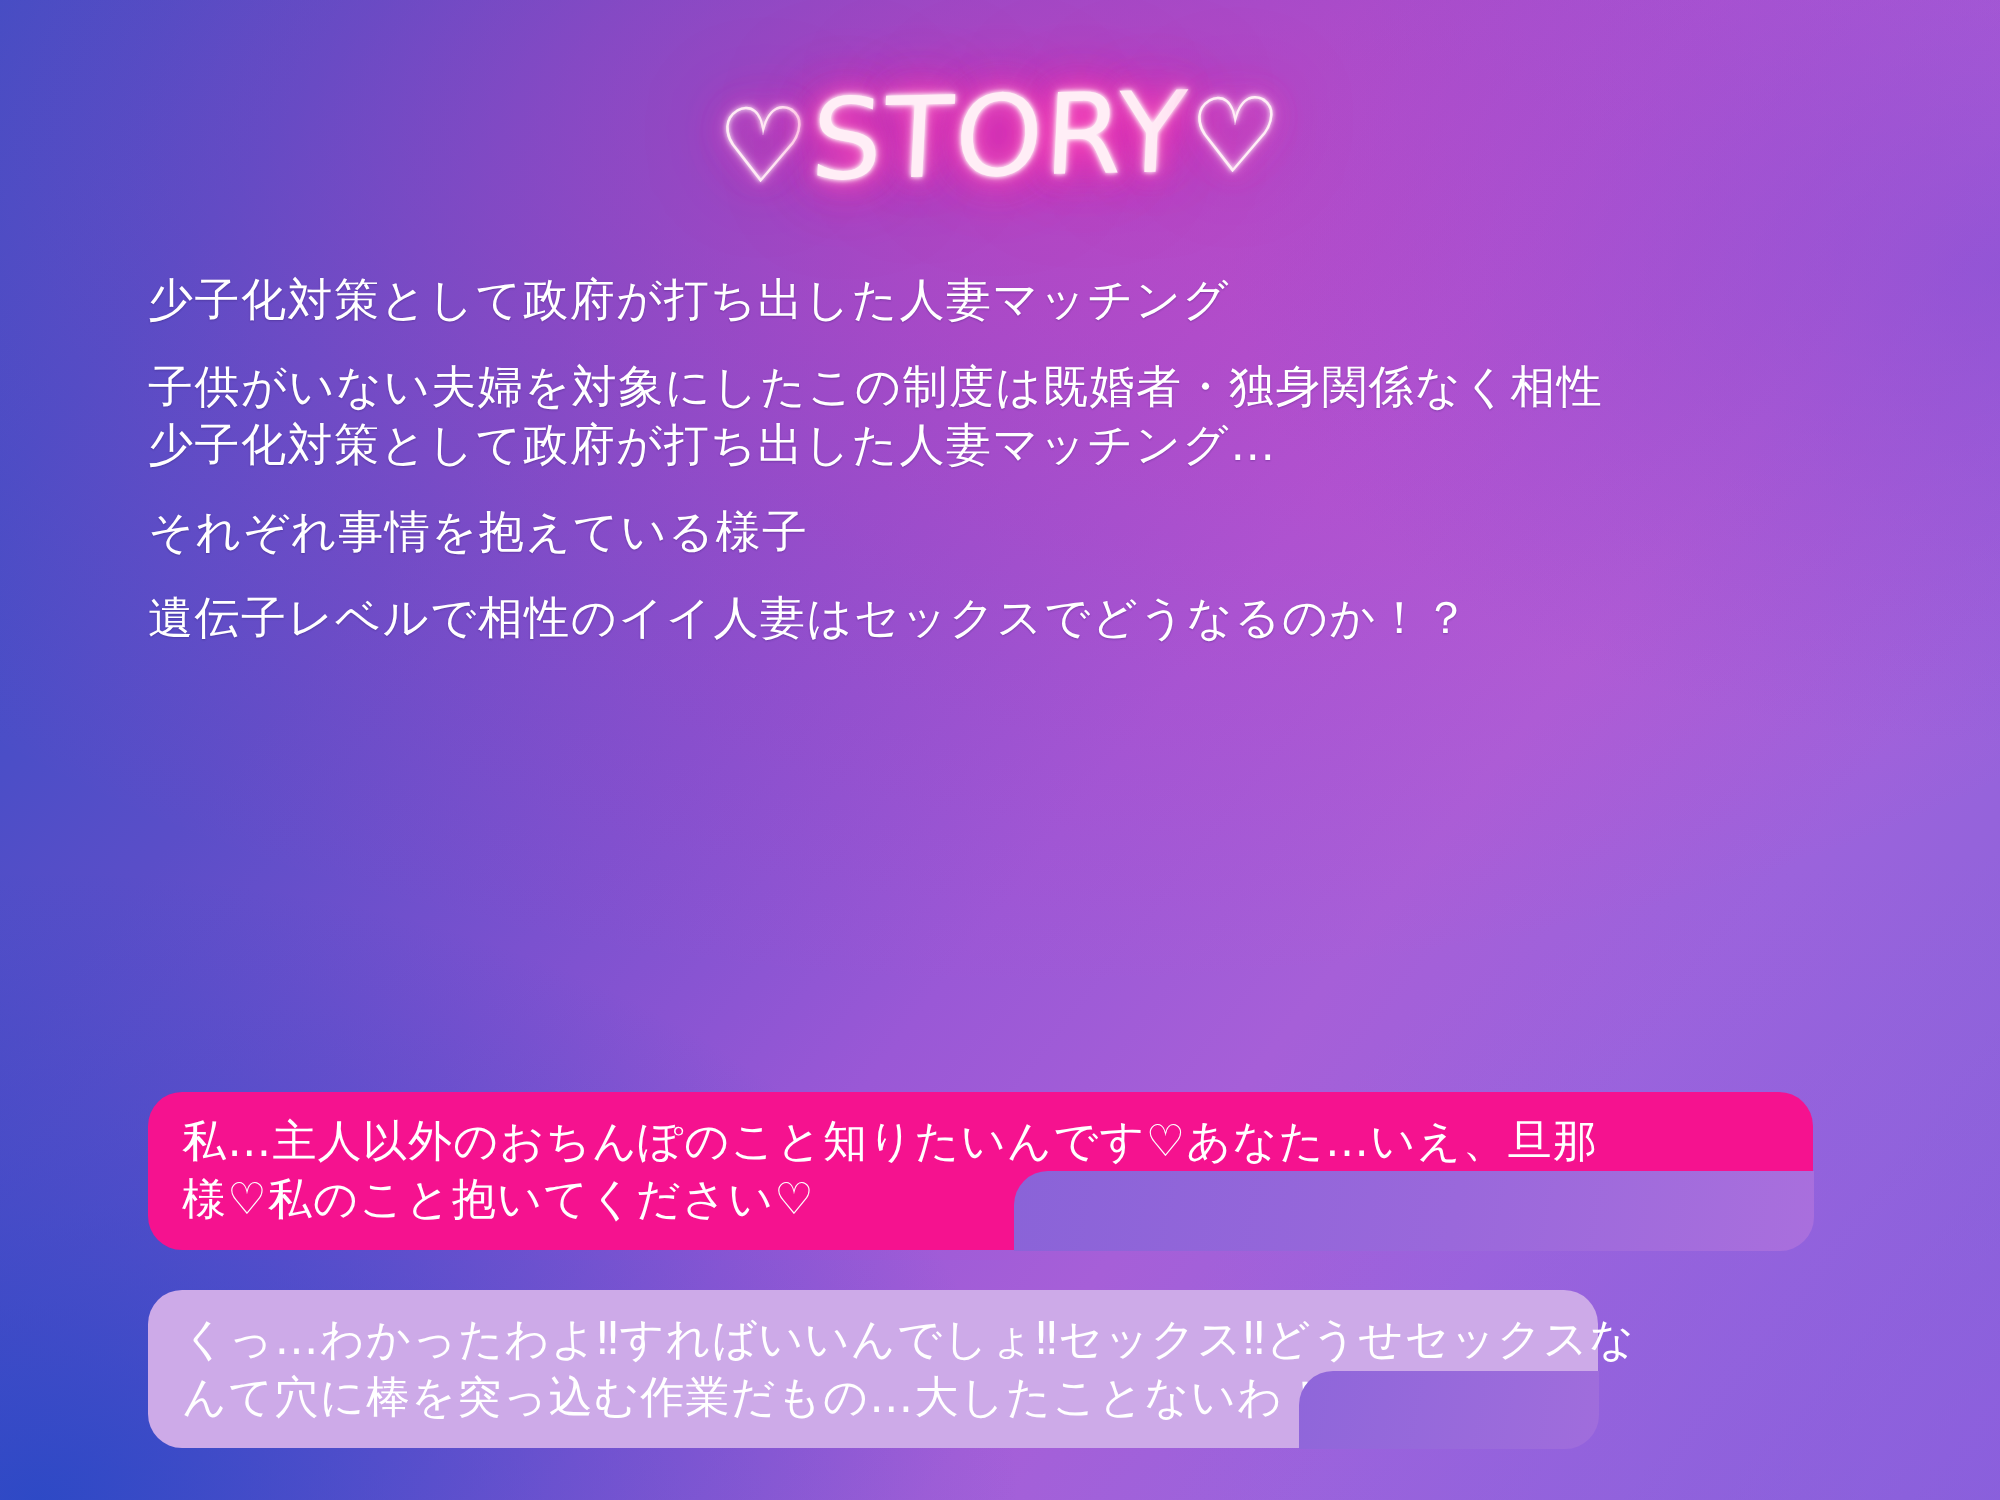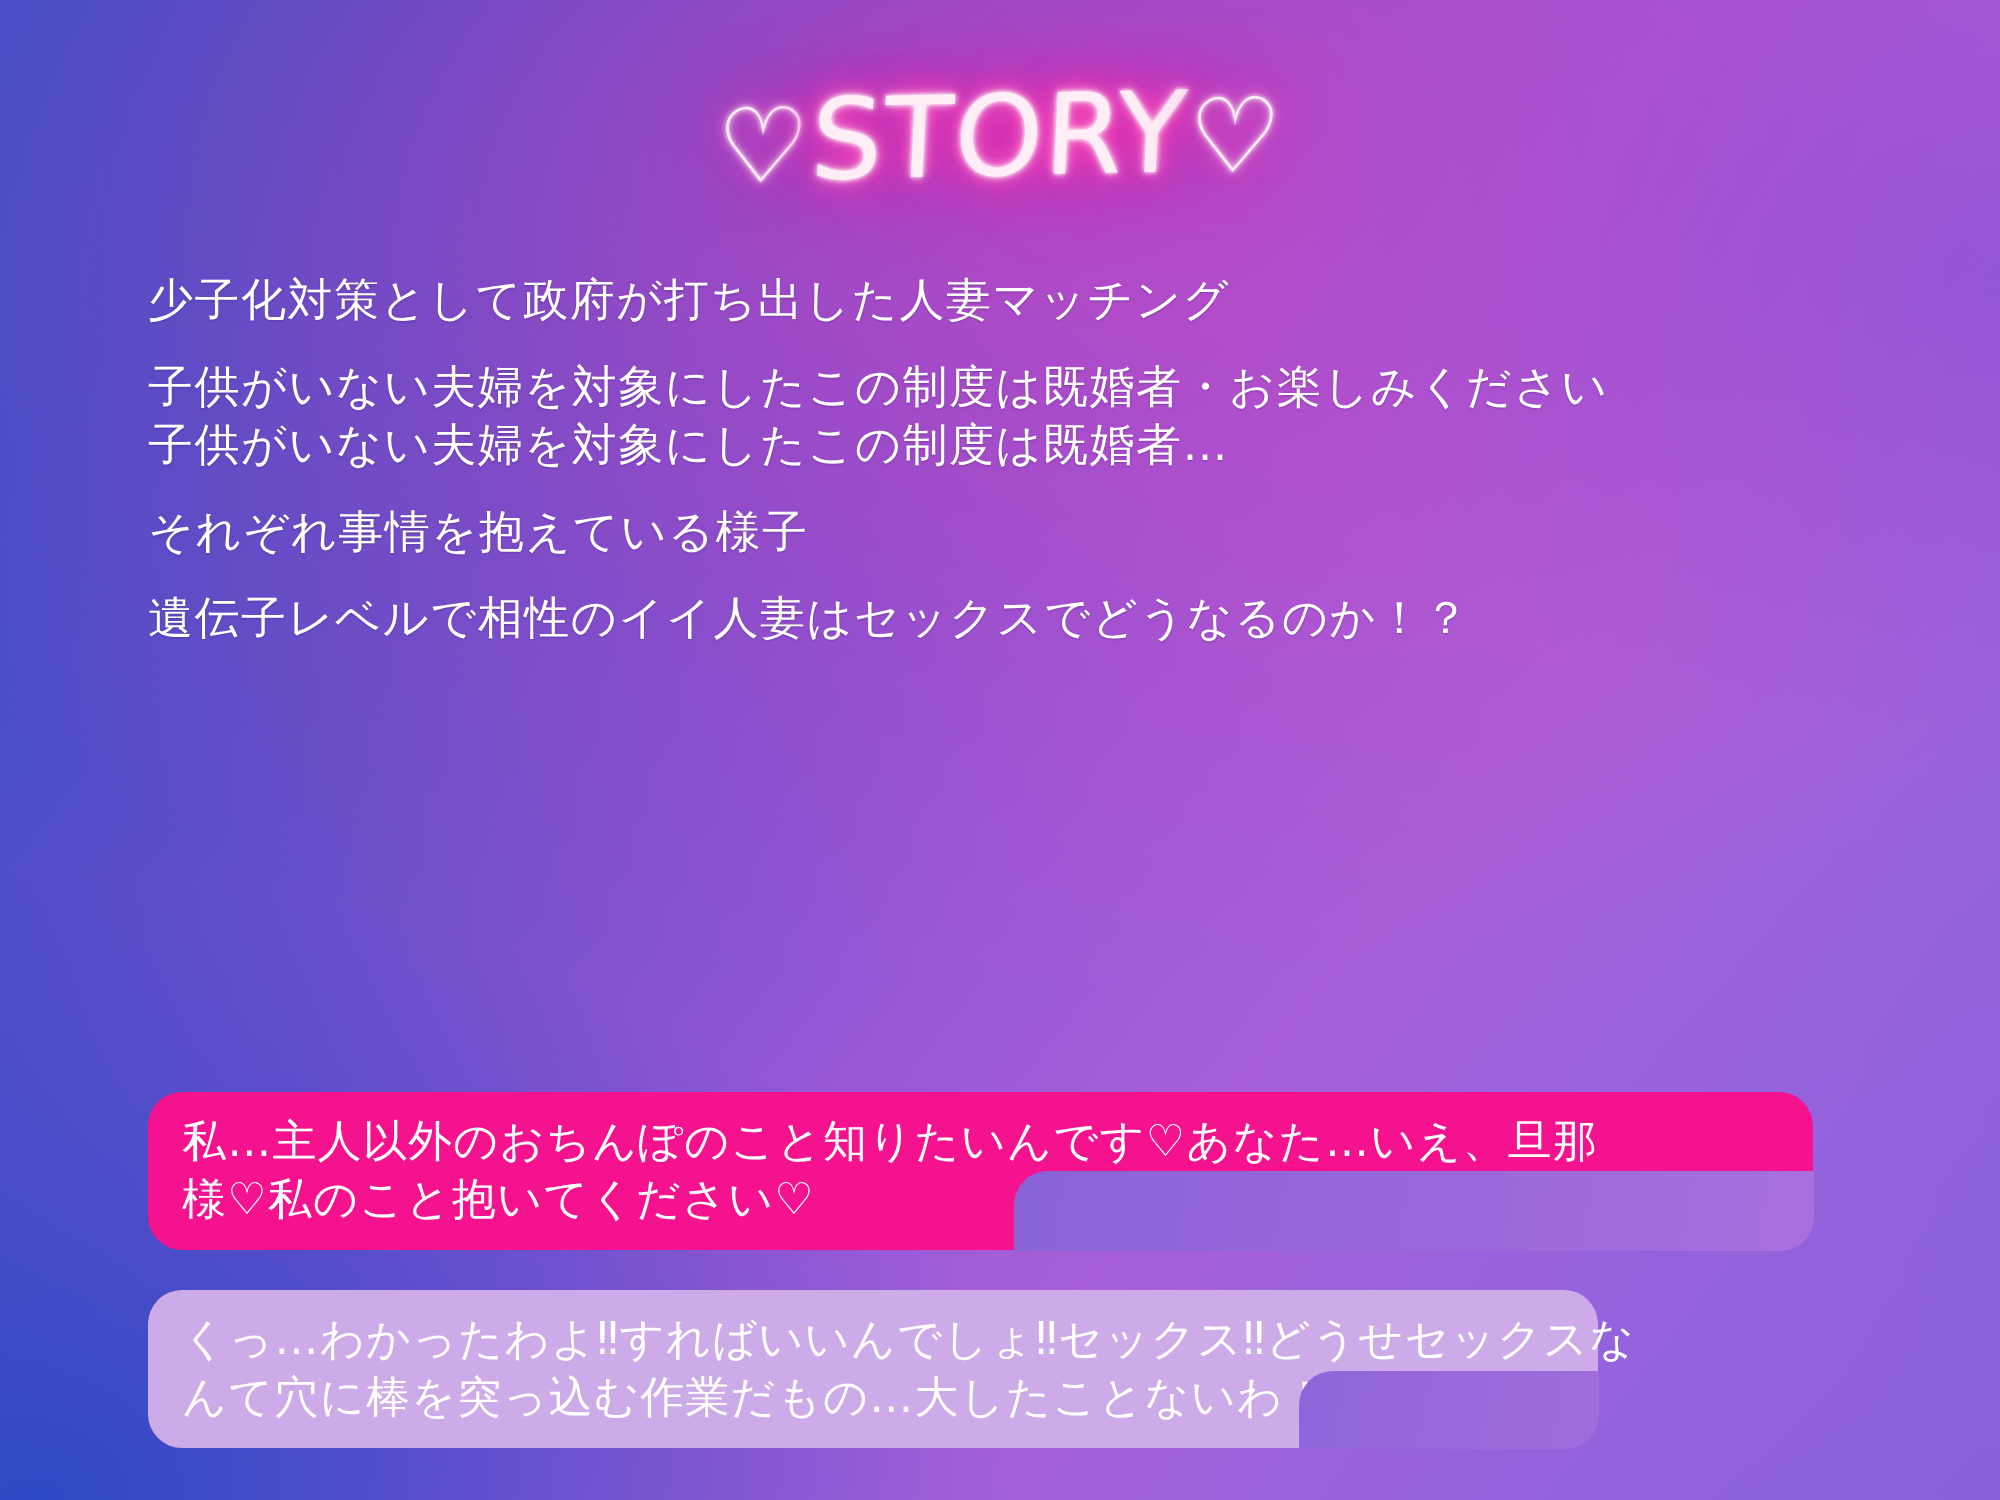--- a/index.html
+++ b/index.html
@@ -154,22 +154,22 @@
       <div class="neon-title"><span class="hrt">♡</span><span>STORY</span><span class="hrt">♡</span></div>
     </div>
 
     <div class="body-text">
 
       <div class="para">
         <span class="ln">少子化対策として政府が打ち出した人妻マッチング</span>
       </div>
 
       <div class="para">
-        <span class="ln">子供がいない夫婦を対象にしたこの制度は既婚者・お楽しみください</span>
-        <span class="ln">子供がいない夫婦を対象にしたこの制度は既婚者…</span>
+        <span class="ln">子供がいない夫婦を対象にしたこの制度は既婚者・独身関係なく相性</span>
+        <span class="ln">少子化対策として政府が打ち出した人妻マッチング…</span>
       </div>
 
 
       <div class="para">
         <span class="ln">それぞれ事情を抱えている様子</span>
       </div>
 
 
       <div class="para tight">
         <span class="ln">遺伝子レベルで相性のイイ人妻はセックスでどうなるのか！？</span>

